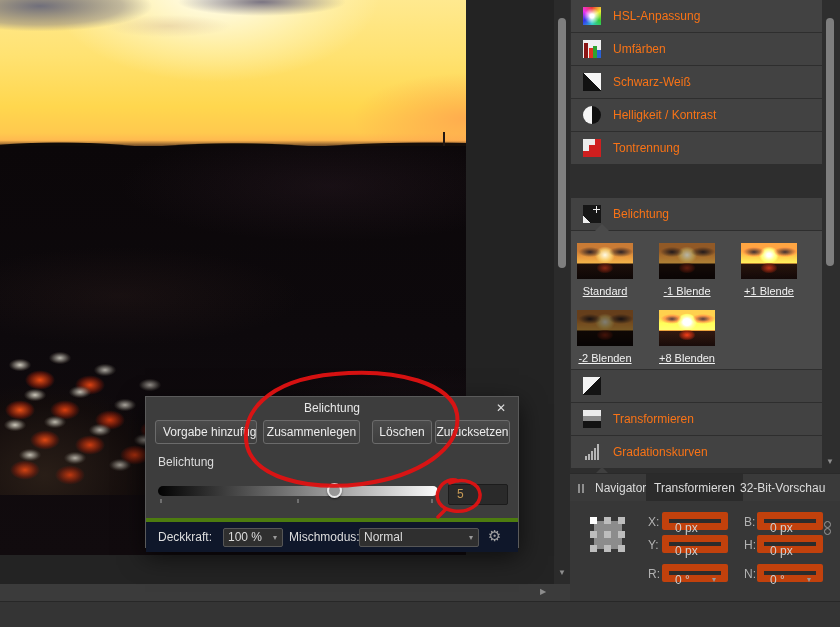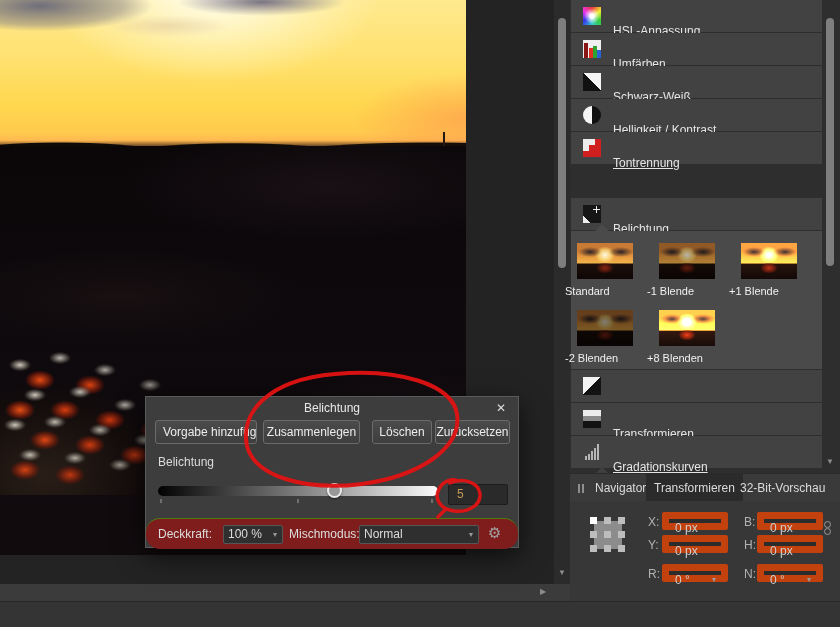--- a/index.html
+++ b/index.html
@@ -65,21 +65,21 @@
   
   #v-scroll-canvas{left:554px;top:0;width:16px;height:584px;background:#2b2b2b;}
   #v-scroll-canvas .sb-thumb{position:absolute;left:4px;top:18px;width:8px;height:250px;background:#7e7e7e;border-radius:4px;}
   .sb-arrow{position:absolute;color:#8d8d8d;font-size:8px;line-height:8px;}
   #h-scroll-canvas{left:0;top:584px;width:570px;height:17px;background:#3b3b3b;}
 
   
   #right-panel{left:570px;top:0;width:270px;height:601px;background:#2e2e2e;}
   .adj-row{position:absolute;left:1px;width:251px;height:32px;background:#424242;cursor:pointer;}
   .adj-row .ic{position:absolute;left:12px;top:7px;width:18px;height:18px;}
-  .adj-label{position:absolute;left:42px;top:15px;line-height:32px;color:#e5e5e5;white-space:nowrap;text-decoration:underline;}
+  .adj-label{position:absolute;left:42px;top:0;line-height:32px;color:#f97316;white-space:nowrap;}
   .ic-hsl{background:radial-gradient(circle at 50% 50%,#fff 0 2px,rgba(255,255,255,.6) 4px,transparent 8px),conic-gradient(#e33,#ee3,#3c3,#3cc,#33e,#e3e,#e33);}
   .ic-recolor{background:#f0f0f0;background-image:linear-gradient(#8a1515,#8a1515),linear-gradient(#e03222,#e03222),linear-gradient(#2fa32f,#2fa32f),linear-gradient(#2a62d8,#2a62d8);background-repeat:no-repeat;background-size:4px 15px,4px 10px,4px 12px,4px 8px;background-position:1px 3px,6px 8px,10px 6px,14px 10px;}
   .ic-bw{background:linear-gradient(to bottom left,#f6f6f6 0 49.5%,#111 50%);}
   .ic-bright{border-radius:50%;background:linear-gradient(90deg,#f5f5f5 0 50%,#101010 50%);}
   .ic-poster{background:#ececec;background-image:linear-gradient(#cf1f1f,#cf1f1f),linear-gradient(#cf1f1f,#cf1f1f),linear-gradient(#cf1f1f,#cf1f1f);background-repeat:no-repeat;background-size:6px 6px,12px 6px,18px 6px;background-position:12px 0,6px 6px,0 12px;}
   .ic-vibrance{border-radius:50%;background:linear-gradient(180deg,#e8c20f 0 4px,#f5f2ea 4px 6px,#efa00f 6px 9px,#f5f2ea 9px 10px,#e05010 10px 13px,#c41c10 13px 18px);}
   .ic-exposure{background-color:#161616;background-image:linear-gradient(#eee,#eee),linear-gradient(#eee,#eee),linear-gradient(45deg,#eee 0 5px,transparent 5.5px);background-repeat:no-repeat;background-size:7px 1px,1px 7px,100% 100%;background-position:10px 4px,13px 1px,0 0;}
   .ic-shadows{background:linear-gradient(to bottom right,#f4f4f4 0 49.5%,#131313 50%);}
   .ic-threshold{background:linear-gradient(180deg,#ececec 0 6px,#8a8a8a 6px 11px,#121212 11px 18px);}
   .ic-curves{background-color:transparent;background-image:linear-gradient(#b5b5b5,#b5b5b5),linear-gradient(#b5b5b5,#b5b5b5),linear-gradient(#b5b5b5,#b5b5b5),linear-gradient(#b5b5b5,#b5b5b5),linear-gradient(#b5b5b5,#b5b5b5);background-repeat:no-repeat;background-size:2px 4px,2px 6px,2px 9px,2px 12px,2px 16px;background-position:2px 13px,5px 11px,8px 8px,11px 5px,14px 1px;}
@@ -88,21 +88,21 @@
   .notch{position:absolute;width:0;height:0;border-left:7px solid transparent;border-right:7px solid transparent;}
   .pthumb{position:absolute;width:56px;height:36px;cursor:pointer;
     background:
       radial-gradient(ellipse 16px 7px at 13px 9px, rgba(38,30,36,.95), transparent 72%),
       radial-gradient(ellipse 17px 7px at 44px 9px, rgba(38,30,36,.95), transparent 72%),
       radial-gradient(ellipse 14px 12px at 28px 12px, rgba(255,252,232,.98), rgba(255,220,120,.75) 45%, transparent 72%),
       radial-gradient(ellipse 11px 7px at 28px 25px, rgba(150,42,20,.9), rgba(85,22,10,.6) 60%, transparent 78%),
       linear-gradient(180deg,#c97b35 0 8px,#e89a3e 14px,#f3b34a 20px,#1d0f0a 21px,#0e0706 36px);}
   .p-m1{filter:brightness(.72);} .p-p1{filter:brightness(1.35) saturate(1.05);}
   .p-m2{filter:brightness(.5);}  .p-p2{filter:brightness(1.7) saturate(1.1);}
-  .plabel{position:absolute;width:80px;font-size:11px;color:#f0f0f0;}
+  .plabel{position:absolute;width:80px;text-align:center;font-size:11px;color:#f0f0f0;text-decoration:underline;}
 
   #panel-scroll-thumb{left:256px;top:18px;width:8px;height:248px;background:#7e7e7e;border-radius:4px;}
 
   #tabbar{left:0;top:473px;width:270px;height:28px;background:#3a3a3a;border-top:1px solid #2a2a2a;}
   .pause-icon{position:absolute;left:8px;top:10px;width:7px;height:9px;
     background:linear-gradient(90deg,#8f8f8f 0 2px,transparent 2px 4px,#8f8f8f 4px 6px,transparent 6px);}
   .tab{position:absolute;top:0;height:28px;line-height:28px;padding:0 8px;color:#dcdcdc;white-space:nowrap;cursor:pointer;}
   .tab.active{background:#2b2b2b;}
 
   #transform{left:0;top:501px;width:270px;height:100px;background:#373737;}
@@ -127,21 +127,21 @@
   .dbtn{position:absolute;top:23px;height:24px;background:linear-gradient(#4b4b4b,#3e3e3e);border:1px solid #6b6b6b;border-radius:3px;color:#ececec;line-height:22px;box-sizing:border-box;overflow:hidden;white-space:nowrap;text-align:center;cursor:pointer;}
   #btn-add{left:9px;width:102px;text-align:left;padding-left:7px;}
   #btn-merge{left:117px;width:97px;}
   #btn-delete{left:226px;width:60px;}
   #btn-reset{left:289px;width:75px;}
   #slider-label{position:absolute;left:12px;top:58px;color:#dcdcdc;}
   #slider-track{position:absolute;left:12px;top:89px;width:280px;height:10px;border-radius:5px;background:linear-gradient(90deg,#020202,#fbfbfb);cursor:pointer;}
   #slider-thumb{position:absolute;left:169px;top:-3px;width:15px;height:15px;border-radius:50%;border:2px solid #e9e9e9;background:rgba(150,150,150,.85);box-sizing:border-box;box-shadow:0 1px 2px rgba(0,0,0,.5);cursor:grab;}
   .tick{position:absolute;top:102px;width:2px;height:4px;background:#6f6f6f;}
   #value-box{position:absolute;left:302px;top:87px;width:60px;height:21px;background:#2a2a2a;border:1px solid #1c1c1c;border-radius:2px;box-sizing:border-box;line-height:19px;padding-left:8px;color:#c79a55;cursor:text;}
-  #dlg-bottom{position:absolute;left:0;top:121px;width:100%;height:30px;background:#7f1d1d;border-top:1px solid #4d7c0f;border-radius:14px;}
+  #dlg-bottom{position:absolute;left:0;top:121px;width:100%;height:30px;background:#0f172a;border-top:4px solid #4d7c0f;}
   .dlg-lbl{position:absolute;top:0;line-height:30px;color:#dedede;}
   .dcombo{position:absolute;top:6px;height:19px;background:#2f2f2f;border:1px solid #565656;border-radius:2px;box-sizing:border-box;color:#dcdcdc;line-height:17px;padding-left:4px;cursor:pointer;}
   .dcombo .caret{line-height:17px;}
   #gear{position:absolute;left:342px;top:5px;font-size:15px;color:#a2a2a2;cursor:pointer;}
 
   
   #annot{left:0;top:0;width:840px;height:627px;pointer-events:none;}
 </style>
 </head>
 <body>

